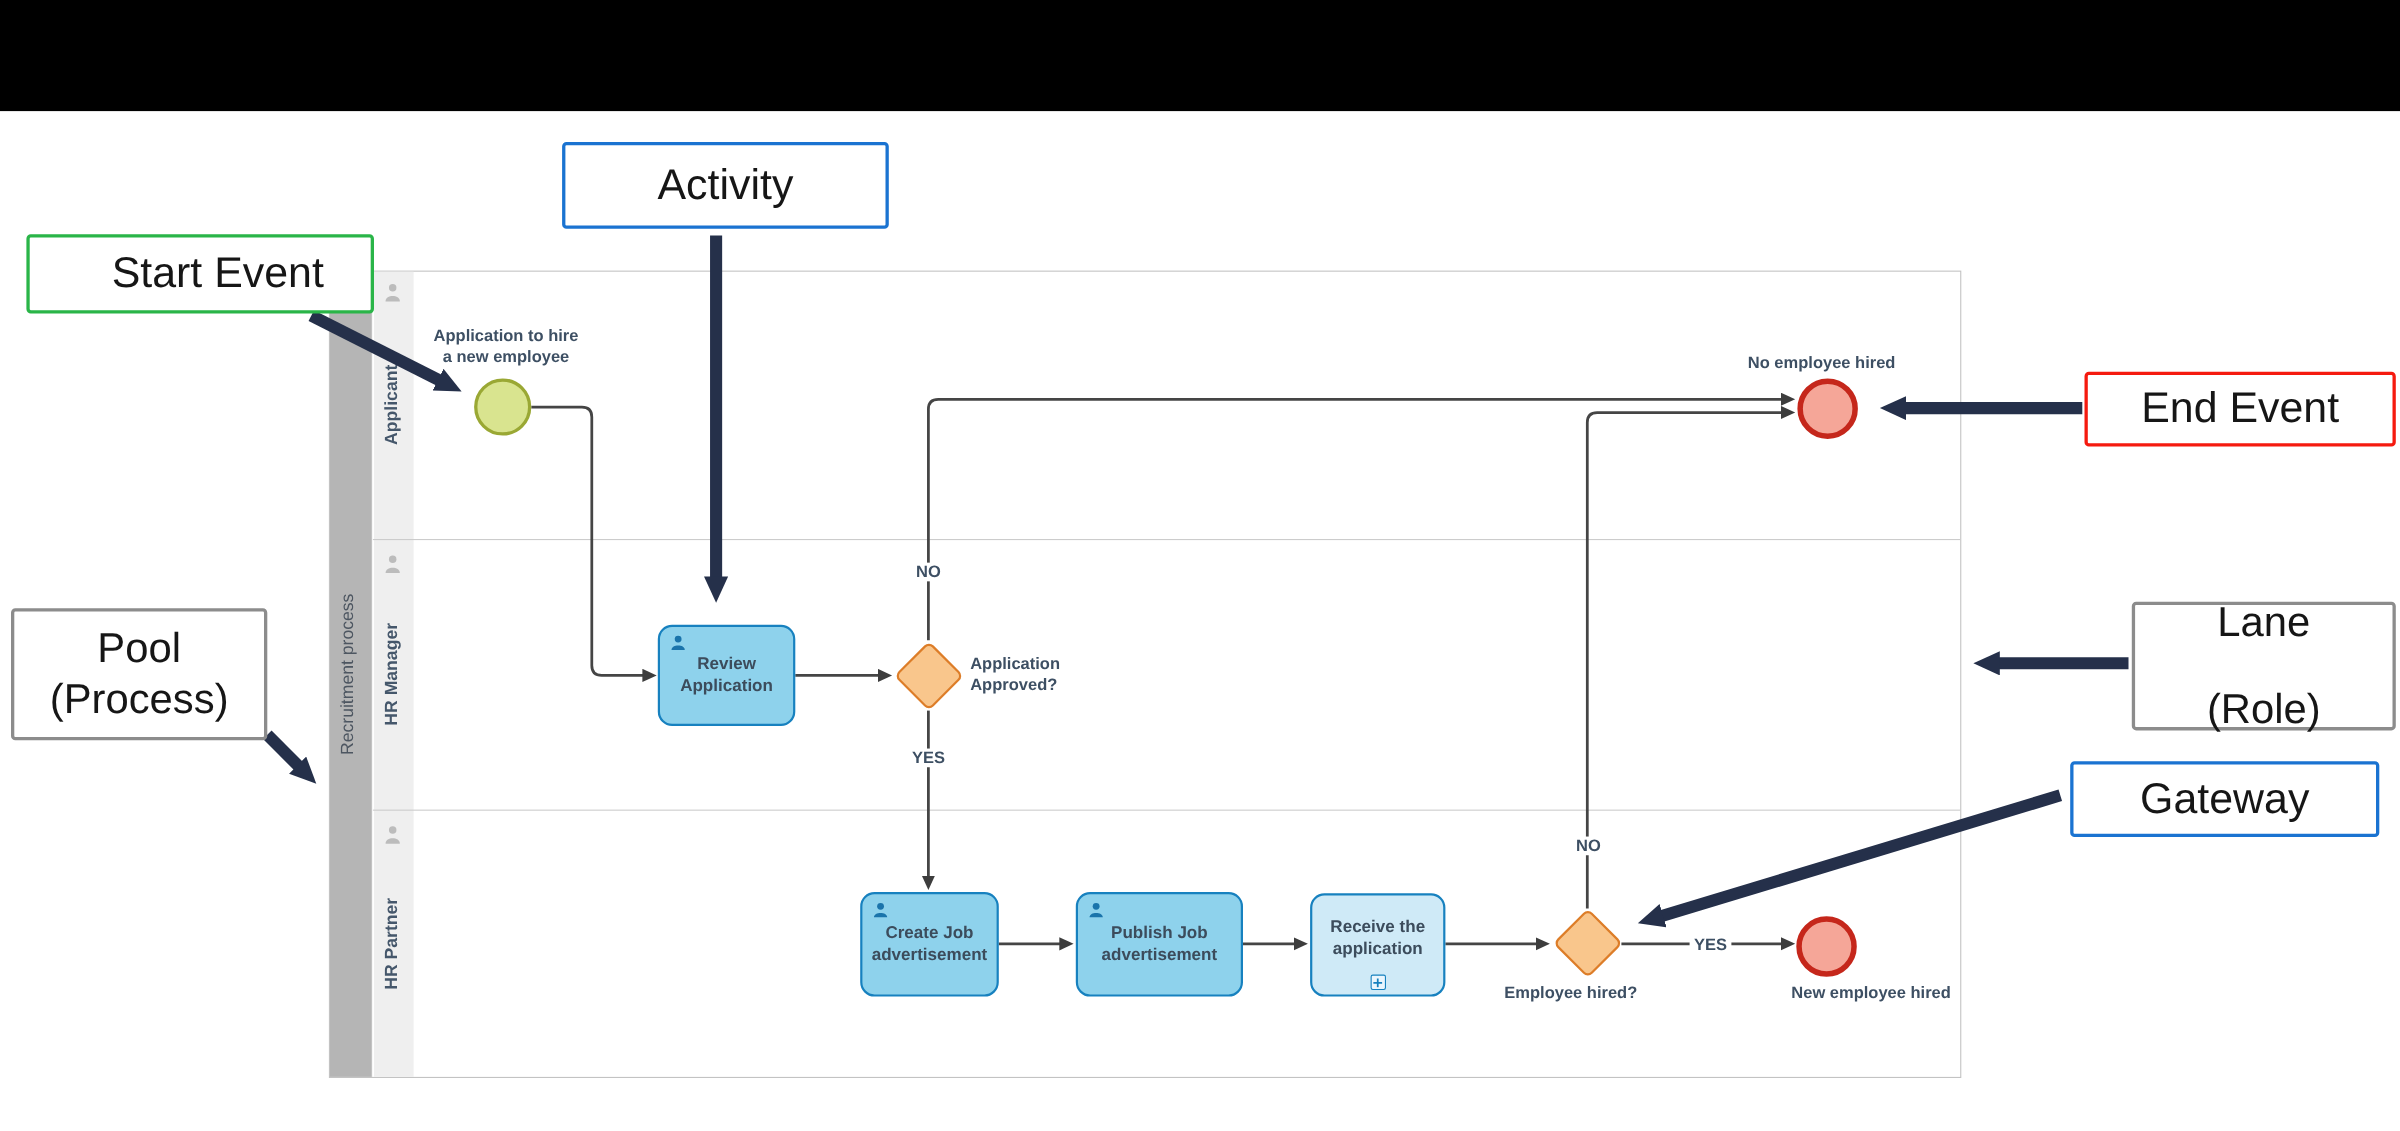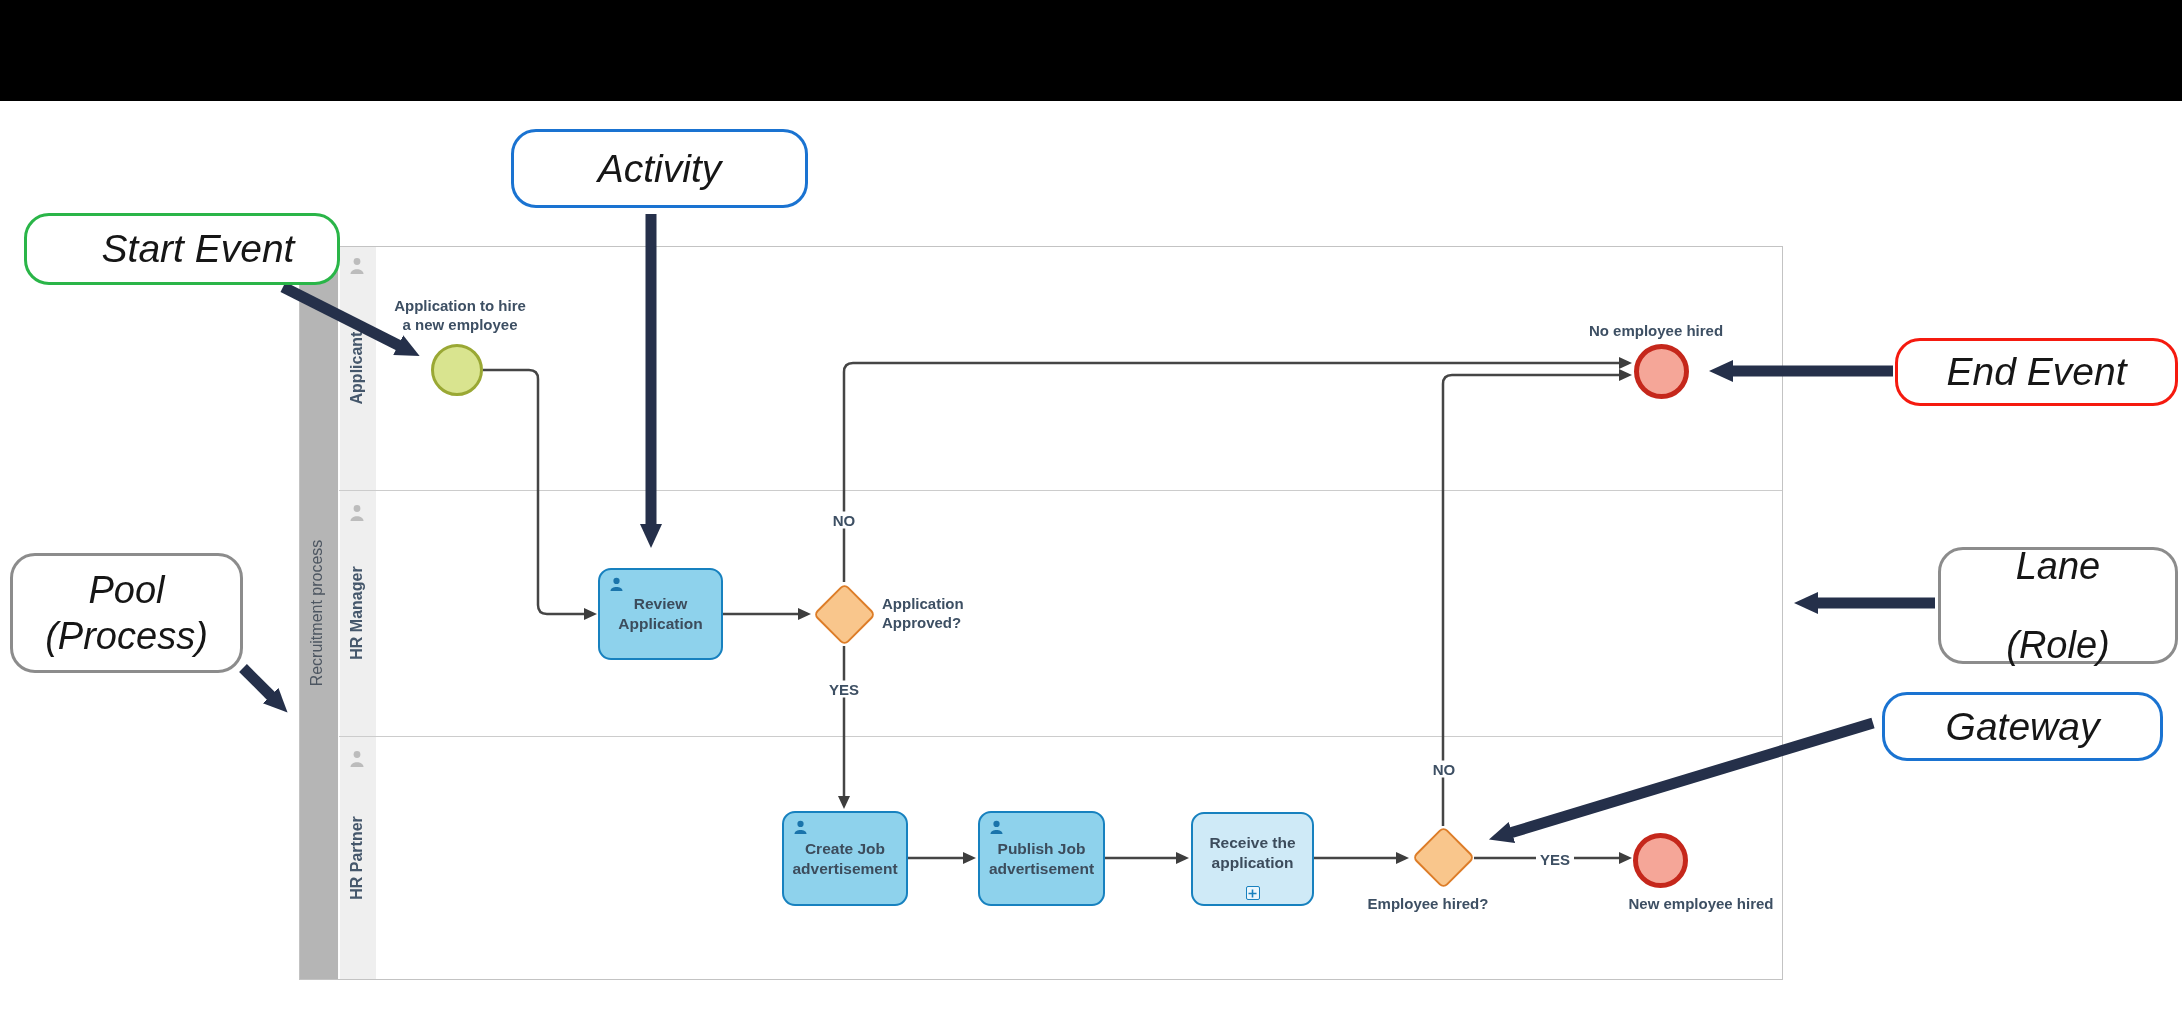--- a/index.html
+++ b/index.html
@@ -4,23 +4,23 @@
 <style>
   html,body{margin:0;padding:0;}
   body{
     width:2182px;height:1028px;position:relative;background:#ffffff;
     font-family:"Liberation Sans", sans-serif;overflow:hidden;
   }
   .black-bar{position:absolute;left:0;top:0;width:2182px;height:101px;background:#000;}
 
   
   .callout{
-    position:absolute;background:#fff;border:3px solid #888;border-radius:25px;
+    position:absolute;background:#fff;border:3px solid #888;border-radius:4px;
     display:flex;flex-direction:column;align-items:center;justify-content:center;
-    font-size:39px;color:#161616;text-align:right;line-height:1.22;z-index:30;font-style:italic;
+    font-size:39px;color:#161616;text-align:right;line-height:1.22;z-index:30;
   }
   .callout.green{border-color:#2ab548;}
   .callout.blue{border-color:#1a73d1;}
   .callout.red{border-color:#f51a0f;}
   .callout.gray{border-color:#8c8c8c;}
 
   
   .pool-frame{position:absolute;left:299px;top:246px;width:1484px;height:734px;
     border:1px solid #c3c3c3;box-sizing:border-box;background:#fff;z-index:1;}
   .pool-header{position:absolute;left:300px;top:247px;width:39px;height:732px;
@@ -148,21 +148,21 @@
   <svg class="picon" viewBox="0 0 24 24">
     <circle cx="12" cy="7" r="4.4" fill="#1a74ab"></circle>
       <path d="M3.5,21 C3.5,13.5 20.5,13.5 20.5,21 Z" fill="#1a74ab"></path>
   </svg>
   <span class="tlabel">
     <span>Create Job</span><br>
     <span>advertisement</span>
   </span>
 </div>
 
-<div class="task" style="left:978px;top:811px;width:127px;height:95px;">
+<div class="task" style="left:978px;top:811px;width:152px;height:95px;">
   <svg class="picon" viewBox="0 0 24 24">
     <circle cx="12" cy="7" r="4.4" fill="#1a74ab"></circle>
       <path d="M3.5,21 C3.5,13.5 20.5,13.5 20.5,21 Z" fill="#1a74ab"></path>
   </svg>
   <span class="tlabel">
     <span>Publish Job</span><br>
     <span>advertisement</span>
   </span>
 </div>
 

